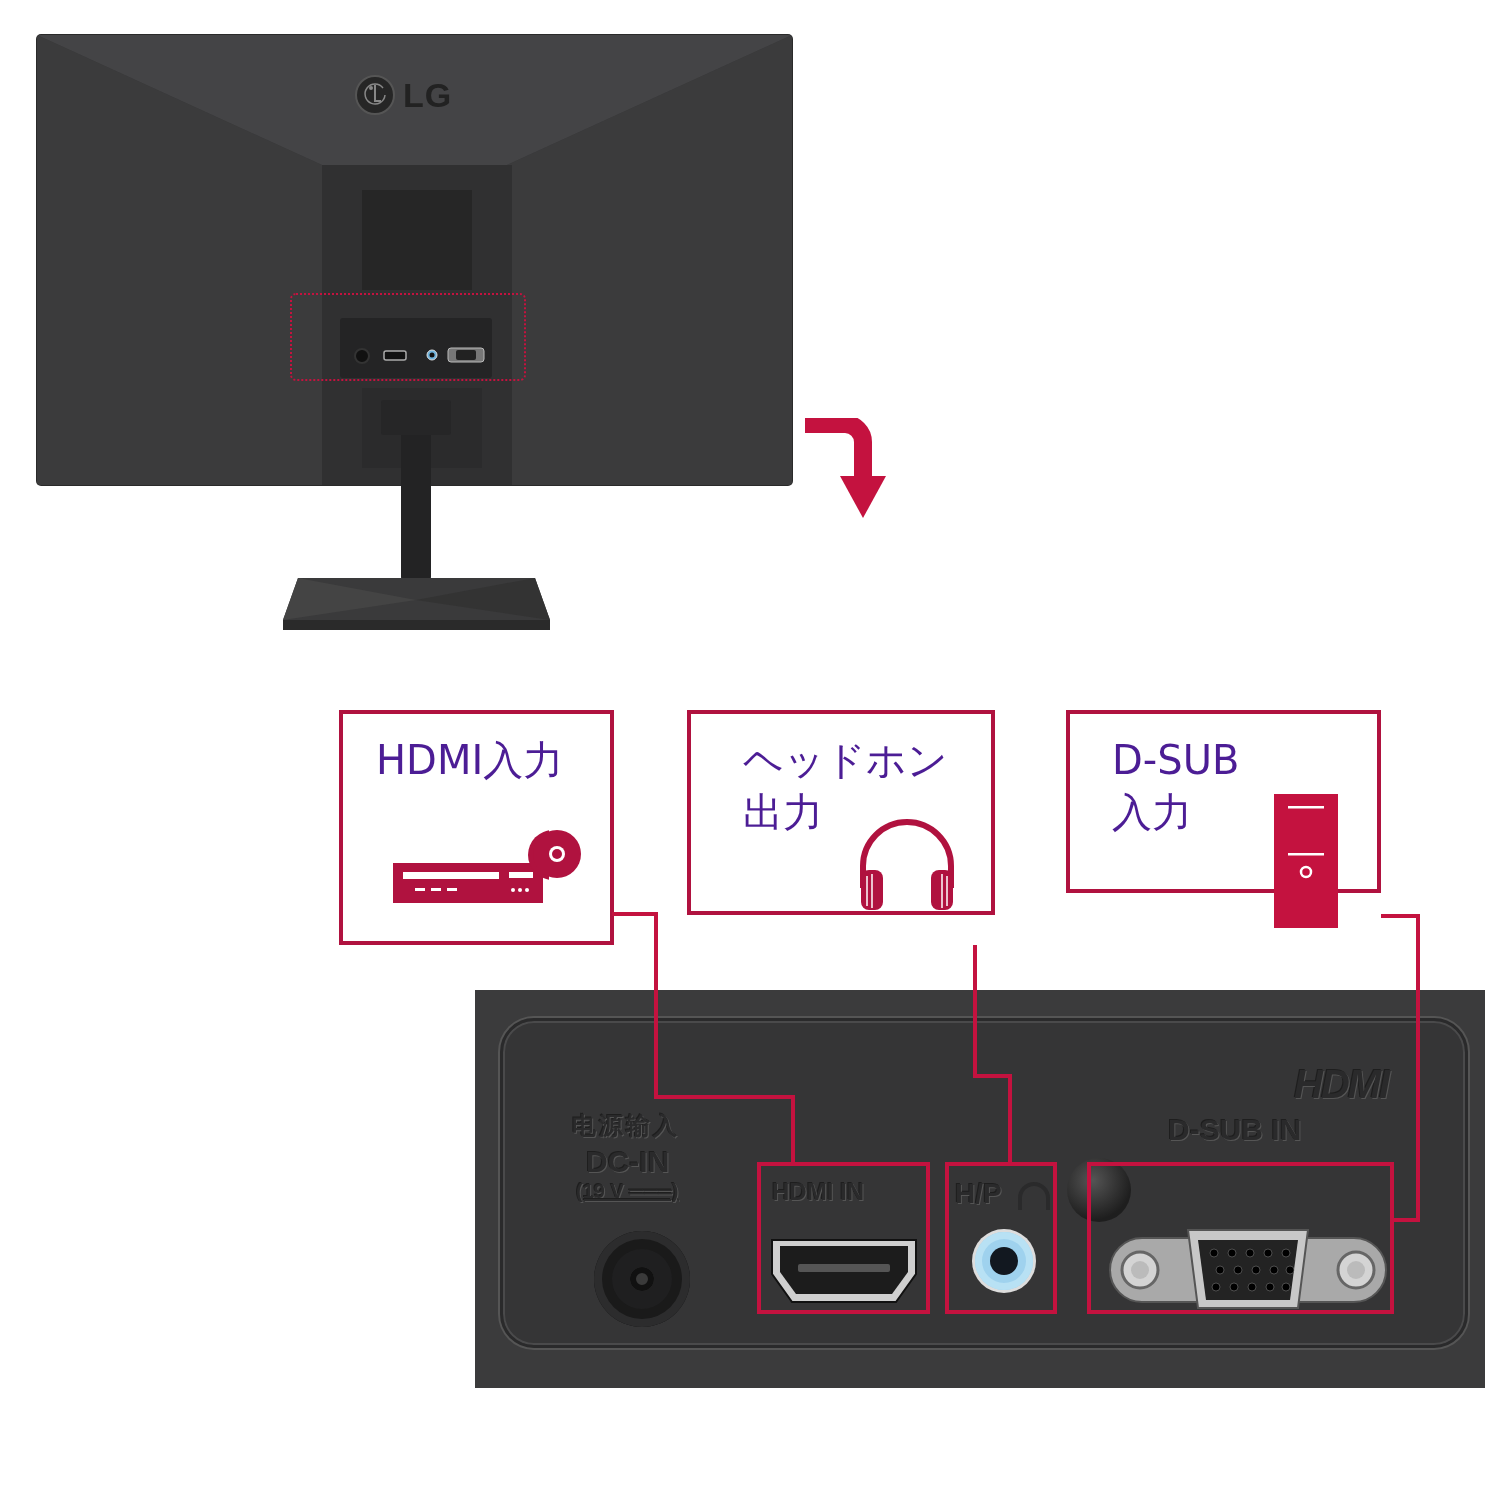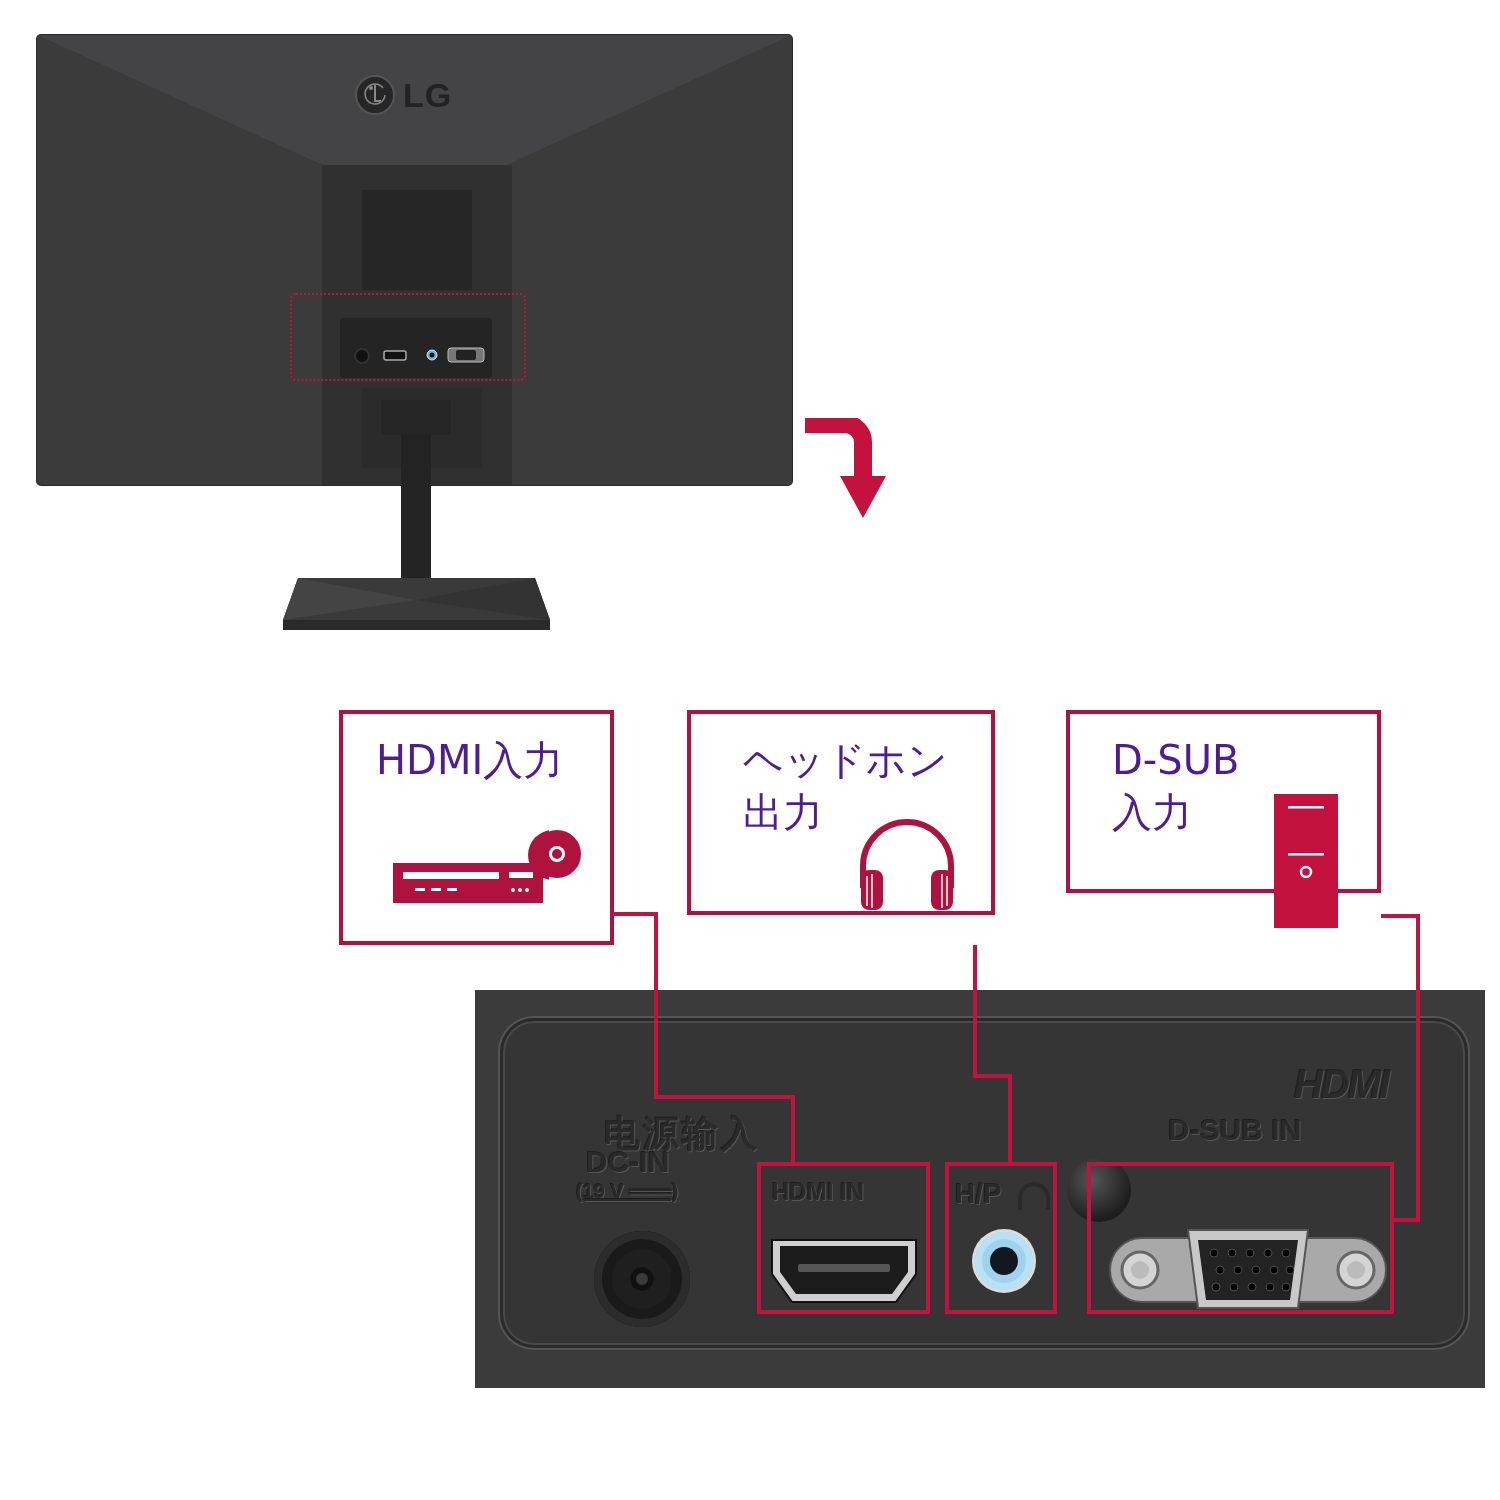--- a/index.html
+++ b/index.html
@@ -31,21 +31,21 @@
   #box-hdmi { left:339px; top:710px; width:275px; height:235px; }
   #box-hp   { left:687px; top:710px; width:308px; height:205px; }
   #box-dsub { left:1066px; top:710px; width:315px; height:183px; }
 
   
   #closeup { left:475px; top:990px; width:1010px; height:398px; background:#3b3b3c; }
   #closeup-inner { left:500px; top:1018px; width:968px; height:330px; border-radius:34px;
                    background:#353536; border:3px solid #2a2a2b; box-shadow: inset 0 0 0 2px #4a4a4b, 0 0 0 2px #555; box-sizing:border-box; }
   .emboss { position:absolute; color:#2a2a2b; font-family:"Liberation Sans", sans-serif; font-weight:bold;
             text-shadow: 1px 1px 0 #555, -1px -1px 0 #1e1e1e; white-space:pre; }
-  #dc-label-cn { left:572px; top:1110px; font-size:36px; letter-spacing:3px;margin-left:32px; }
+  #dc-label-cn { left:572px; top:1110px; font-size:24px; letter-spacing:3px; }
   #dc-label-en { left:586px; top:1145px; font-size:30px; }
   #dc-label-v  { left:576px; top:1180px; font-size:20px;text-decoration:underline; }
   #hdmi-logo   { left:1286px; top:1062px; font-size:40px; letter-spacing:-2px; font-style:italic;margin-left:8px; }
   #lbl-hdmi-in { left:772px; top:1178px; font-size:24px; }
   #lbl-hp      { left:955px; top:1178px; font-size:28px; }
   #lbl-dsub-in { left:1168px; top:1113px; font-size:30px; }
 
   .port-frame { border:4px solid #c4123f; box-sizing:border-box; }
   #frame-hdmi { left:757px; top:1162px; width:173px; height:152px; }
   #frame-hp   { left:945px; top:1162px; width:112px; height:152px; }

